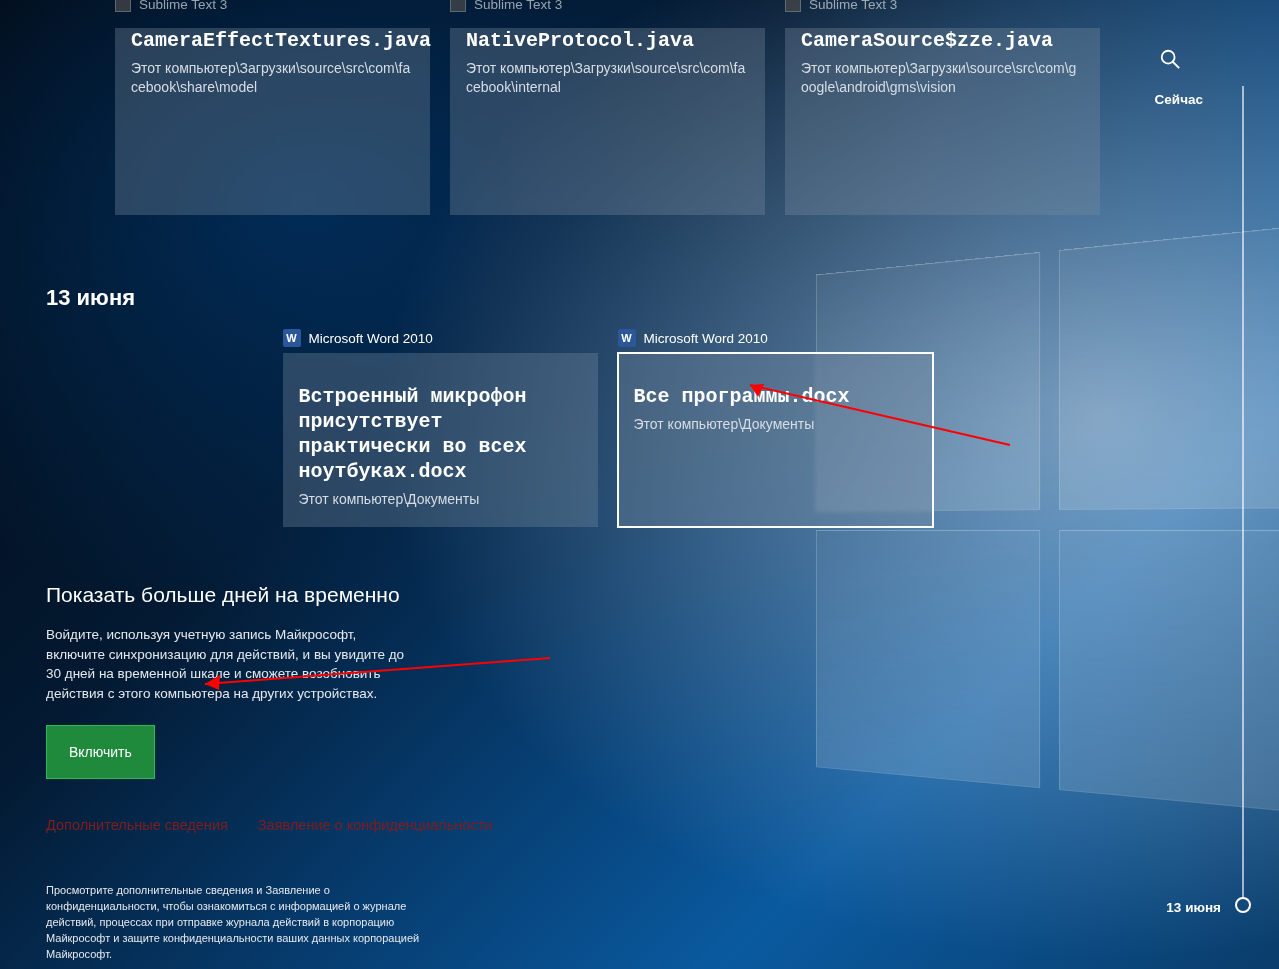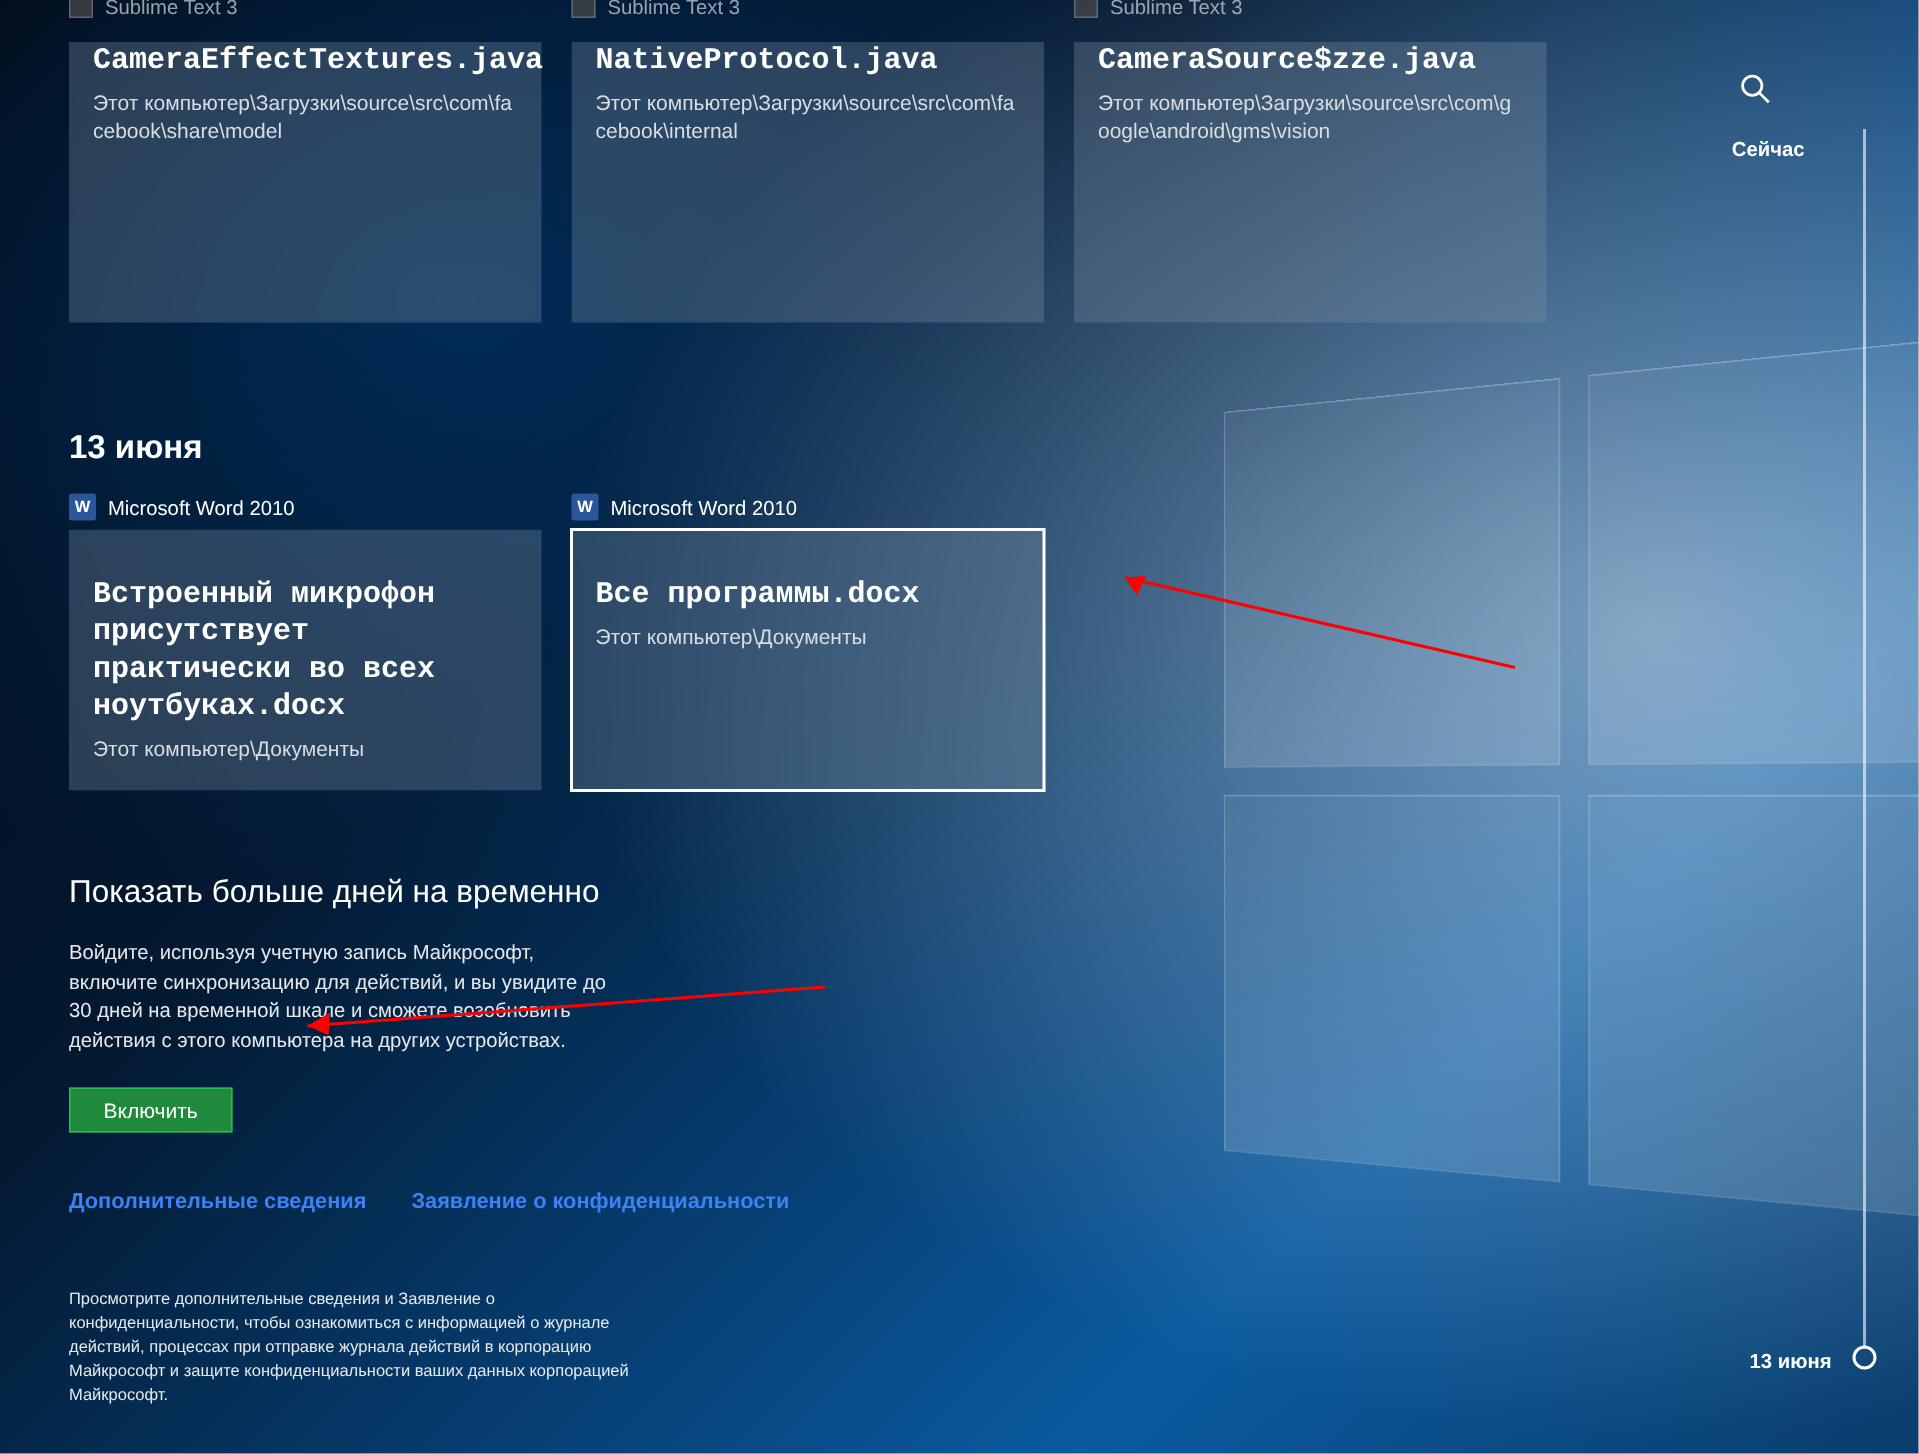--- a/index.html
+++ b/index.html
@@ -32,21 +32,21 @@
   .winlogo .p2 { left: 280px; top: 0;   width: 260px; height: 260px; }
   .winlogo .p3 { left: 0;   top: 280px; width: 260px; height: 260px; }
   .winlogo .p4 { left: 280px; top: 280px; width: 260px; height: 260px; }
 
   .content {
     position: absolute;
     left: 46px; top: 0; right: 110px; bottom: 0;
   }
 
   
-  .row { display: flex; gap: 20px; }
+  .row { display: flex; gap: 20px; justify-content: center; }
   .card {
     width: 315px;
     background: rgba(120,140,160,0.35);
     backdrop-filter: blur(2px);
     padding: 14px 16px 18px 16px;
     cursor: pointer;
   }
   .card.top { height: 187px; padding-top: 0; }
   .card .title {
     font-size: 20px; font-weight: 600; line-height: 1.25;
@@ -82,25 +82,25 @@
   .promo { margin-top: 56px; max-width: 370px; }
   .promo h2 { font-size: 21px; font-weight: 400; margin-bottom: 18px; }
   .promo p { font-size: 13.5px; line-height: 1.45; color: #e6e9ec; }
   .btn {
     display: inline-block;
     margin-top: 22px;
     background: #1f8a3b;
     border: 1px solid #2fb85a;
     color: #fff;
     font-size: 14px;
-    padding: 6px 22px;
+    padding: 18px 22px;
     cursor: pointer;
   }
   .links { margin-top: 38px; display: flex; gap: 30px; }
-  .links a { color: #3b82f6; font-size: 14.5px; text-decoration: none; cursor: pointer; font-weight: bold; }
+  .links a { color: #7f1d1d; font-size: 14.5px; text-decoration: none; cursor: pointer; }
   .fineprint { margin-top: 50px; max-width: 380px; font-size: 11px; line-height: 1.45; color: #e6e9ec; }
 
   
   .rail {
     position: absolute; right: 42px; top: 44px; bottom: 40px;
     display: flex; flex-direction: column; 
   }
   .search-btn {
     width: 30px; height: 30px; display: flex; align-items: center; justify-content: center;
     cursor: pointer; margin-bottom: 18px;

